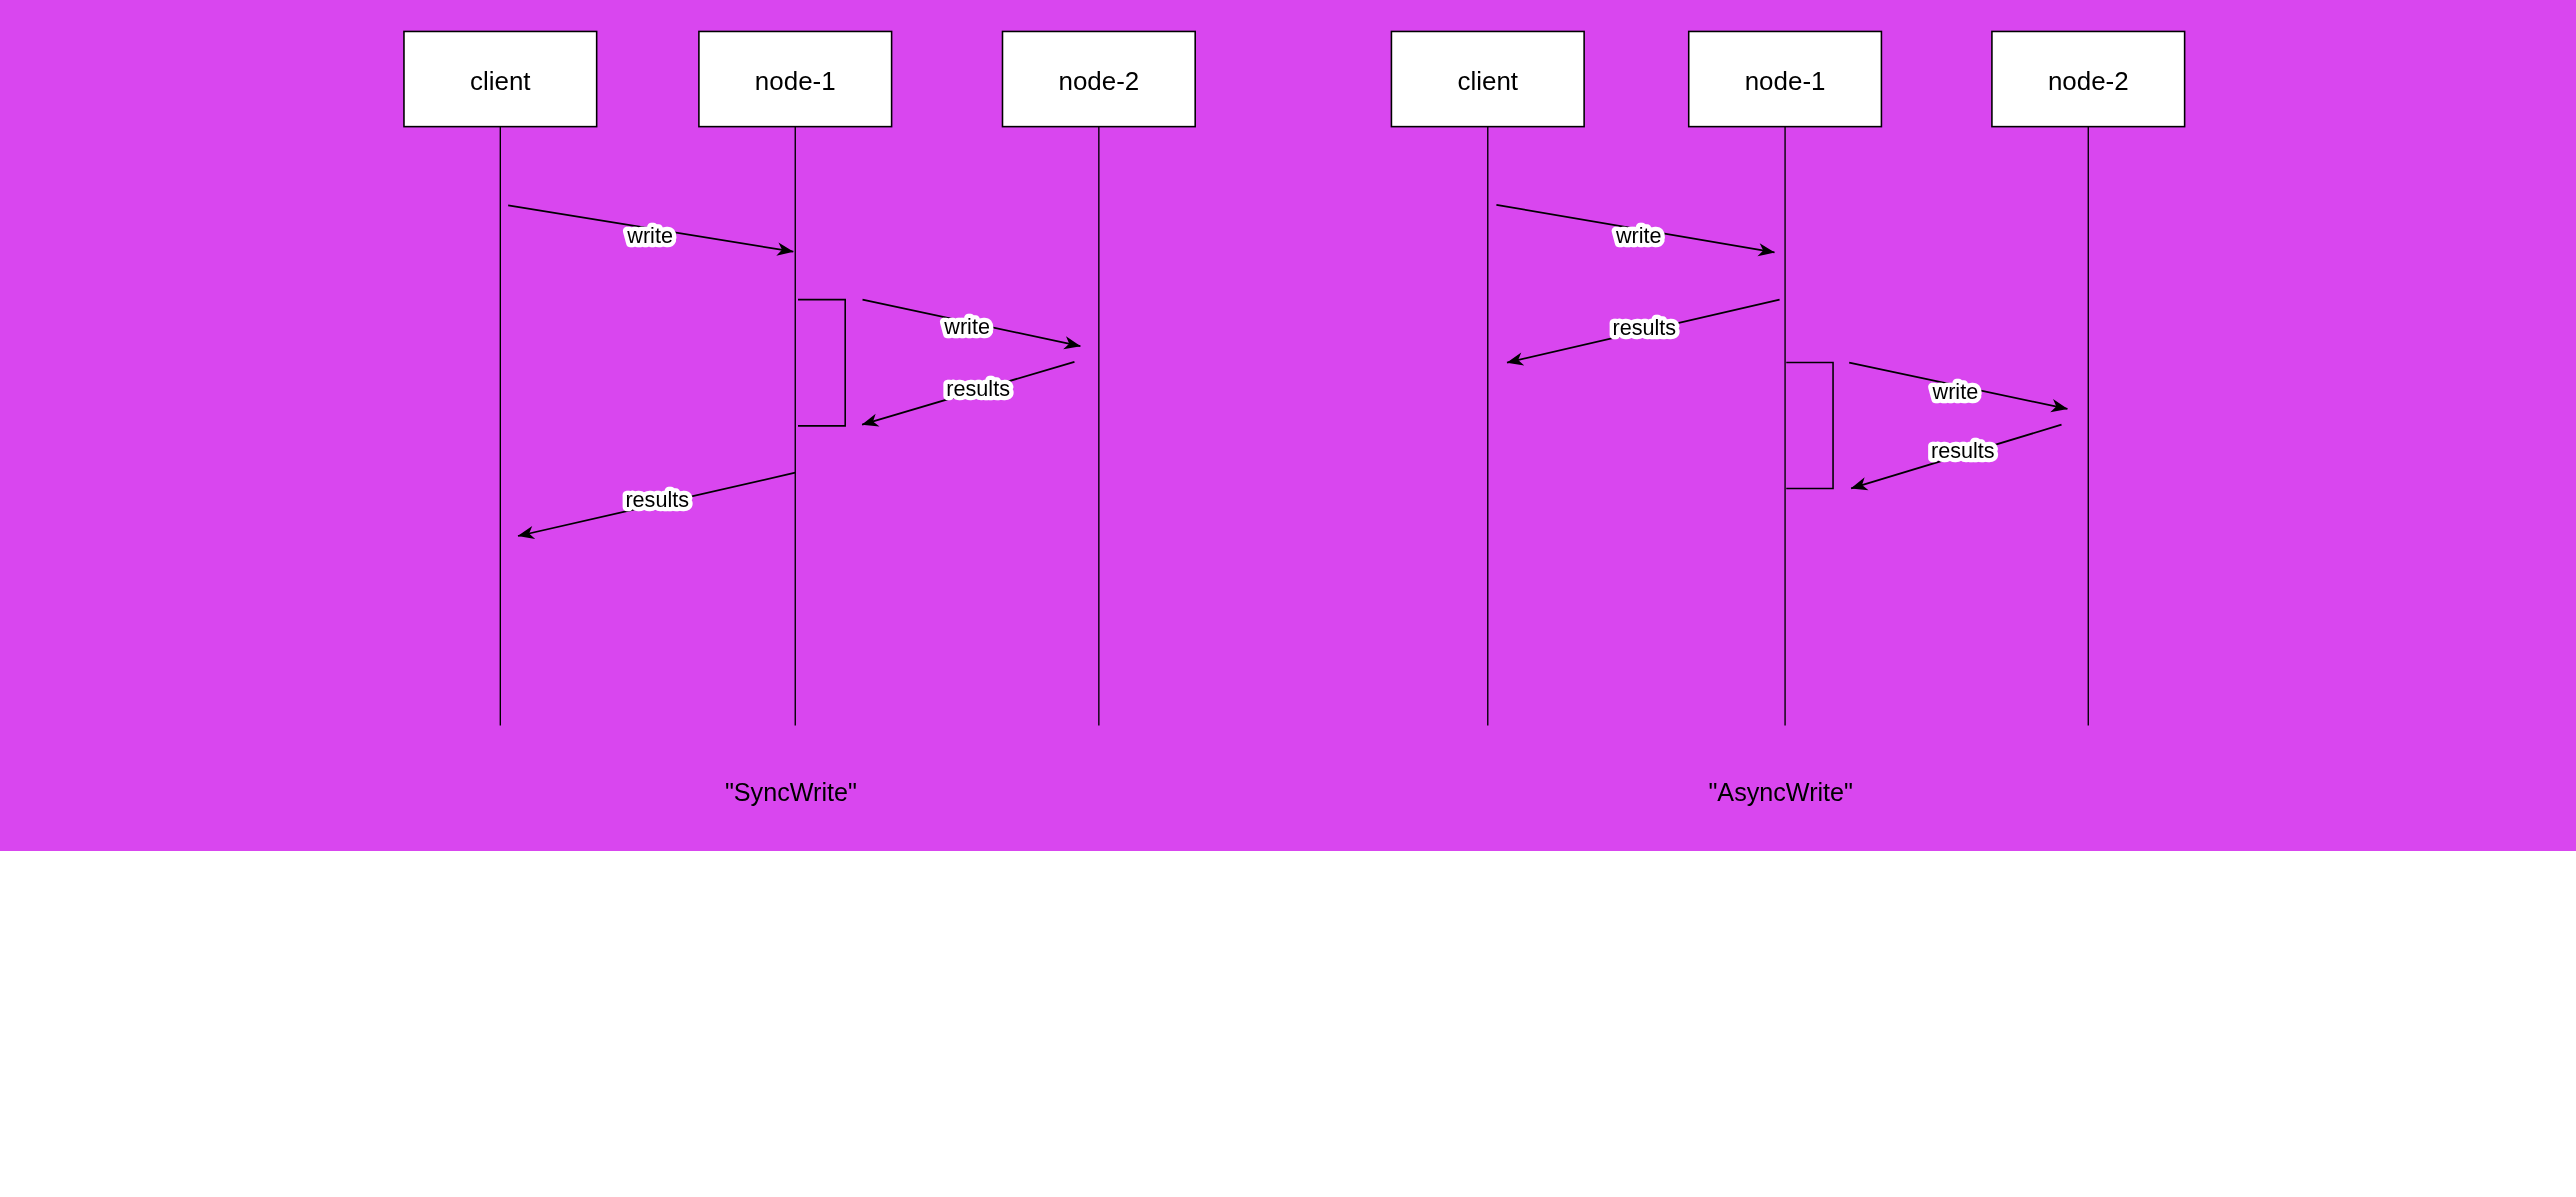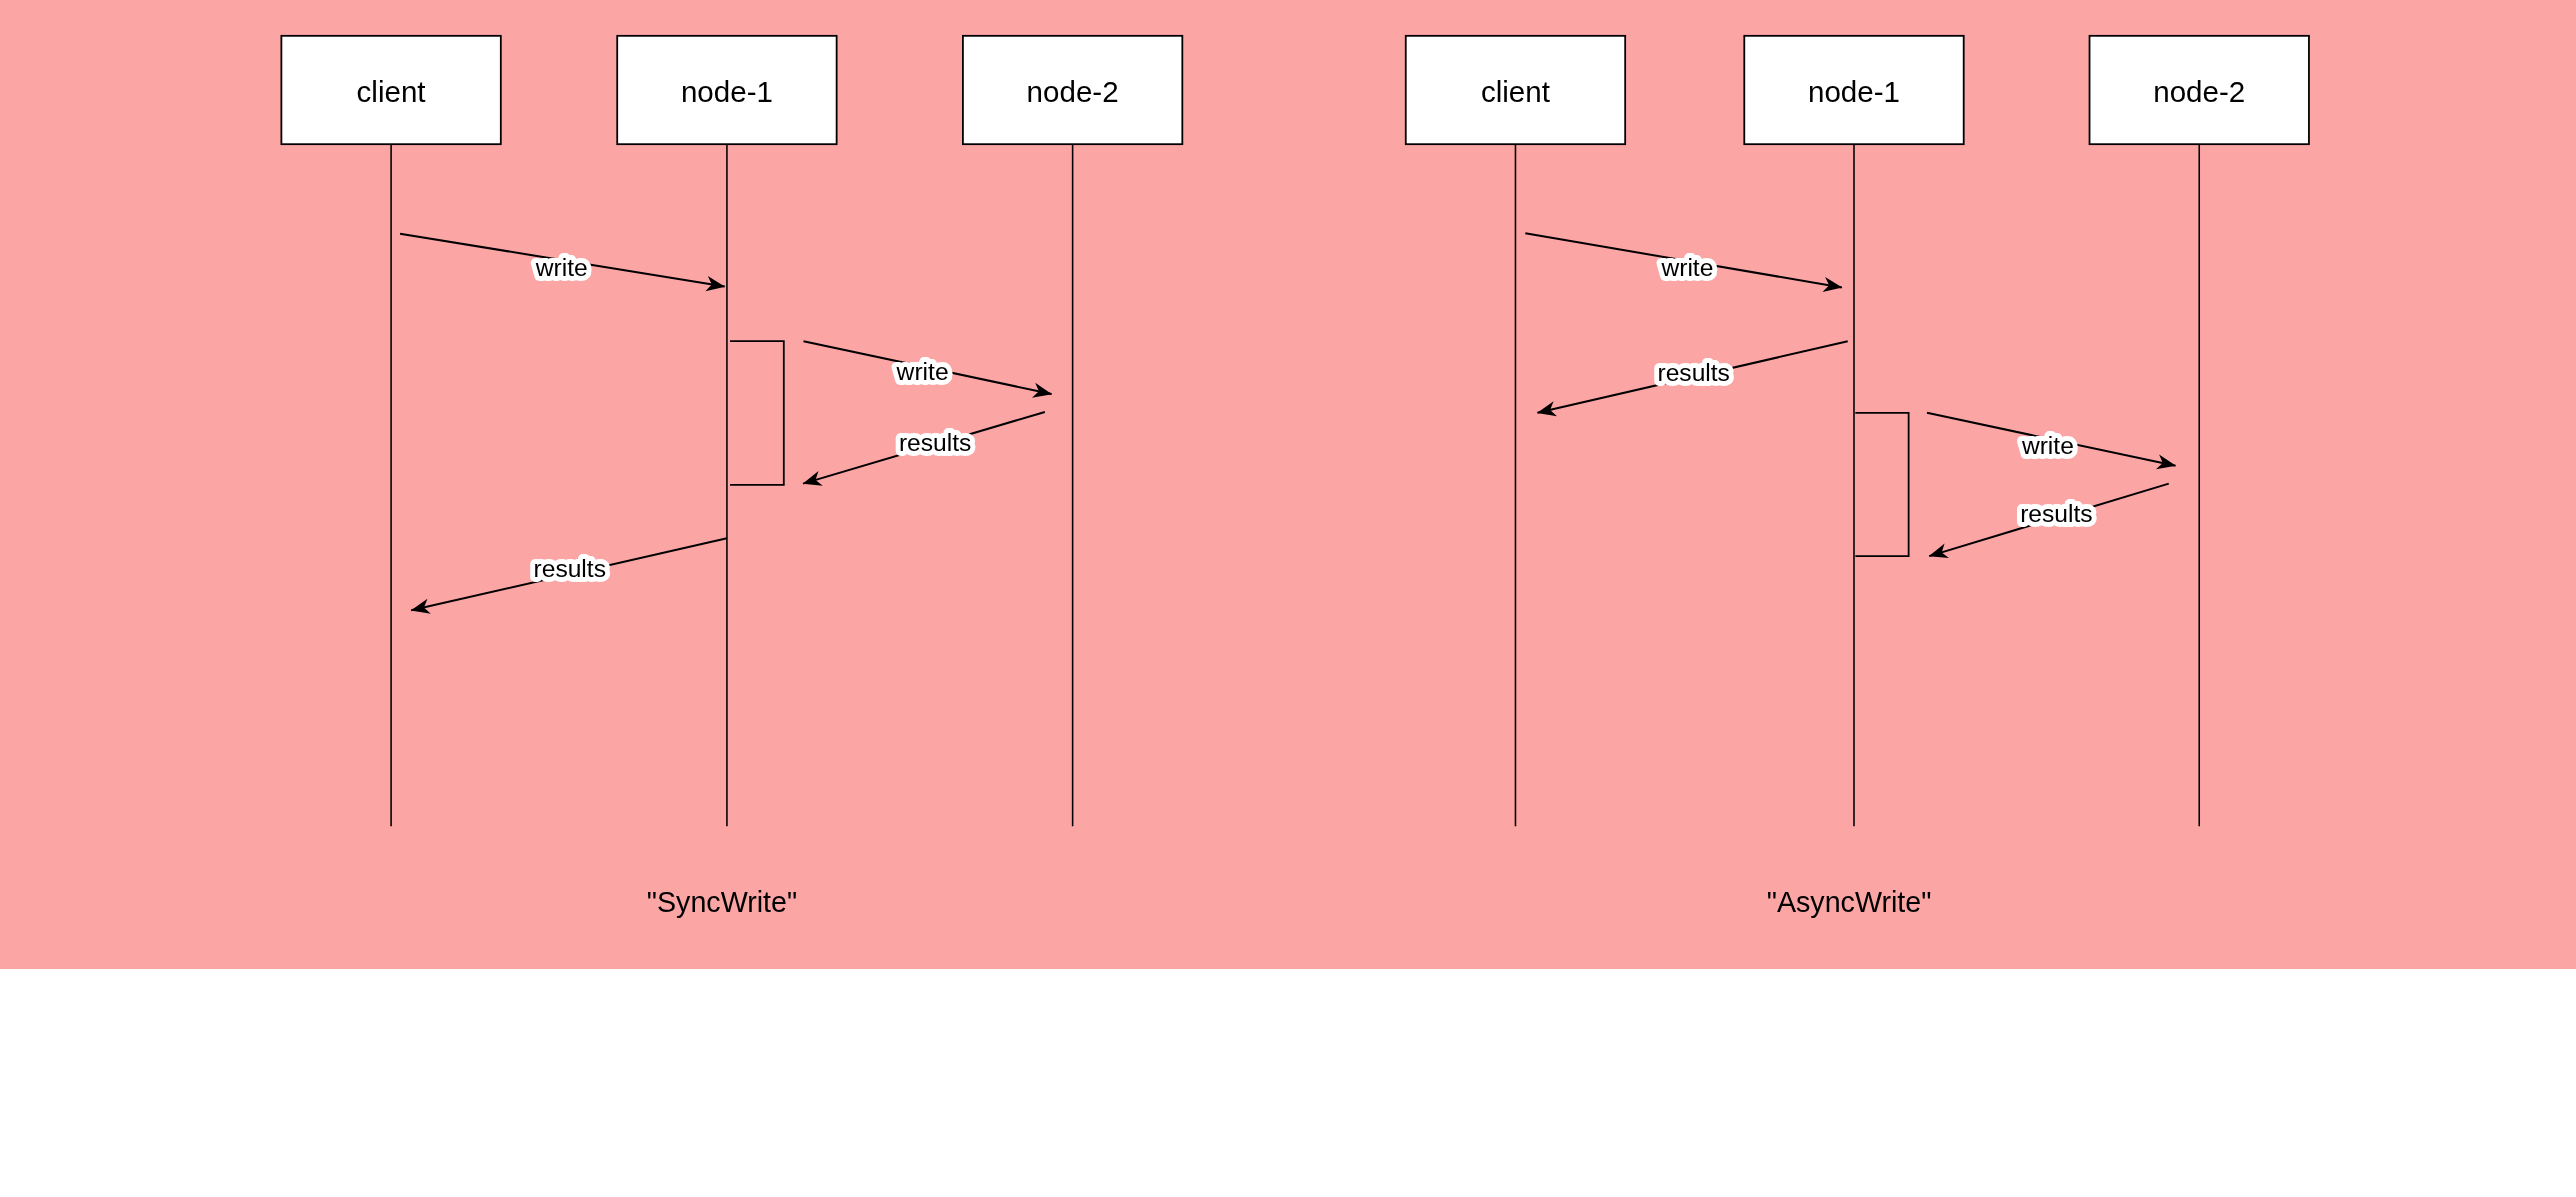--- a/index.html
+++ b/index.html
@@ -3,22 +3,22 @@
 <meta charset="utf-8">
 <style>
   html, body {
     margin: 0;
     padding: 0;
     background: #ffffff;
   }
   .canvas {
     position: relative;
     width: 2576px;
-    height: 969px;
-    background: #fca5a5;
+    height: 851px;
+    background: #d946ef;
     overflow: hidden;
     font-family: "Liberation Sans", sans-serif;
   }
   svg.diagram-svg {
     position: absolute;
     inset: 0;
     width: 100%;
     height: 100%;
   }
   .actor-box {

